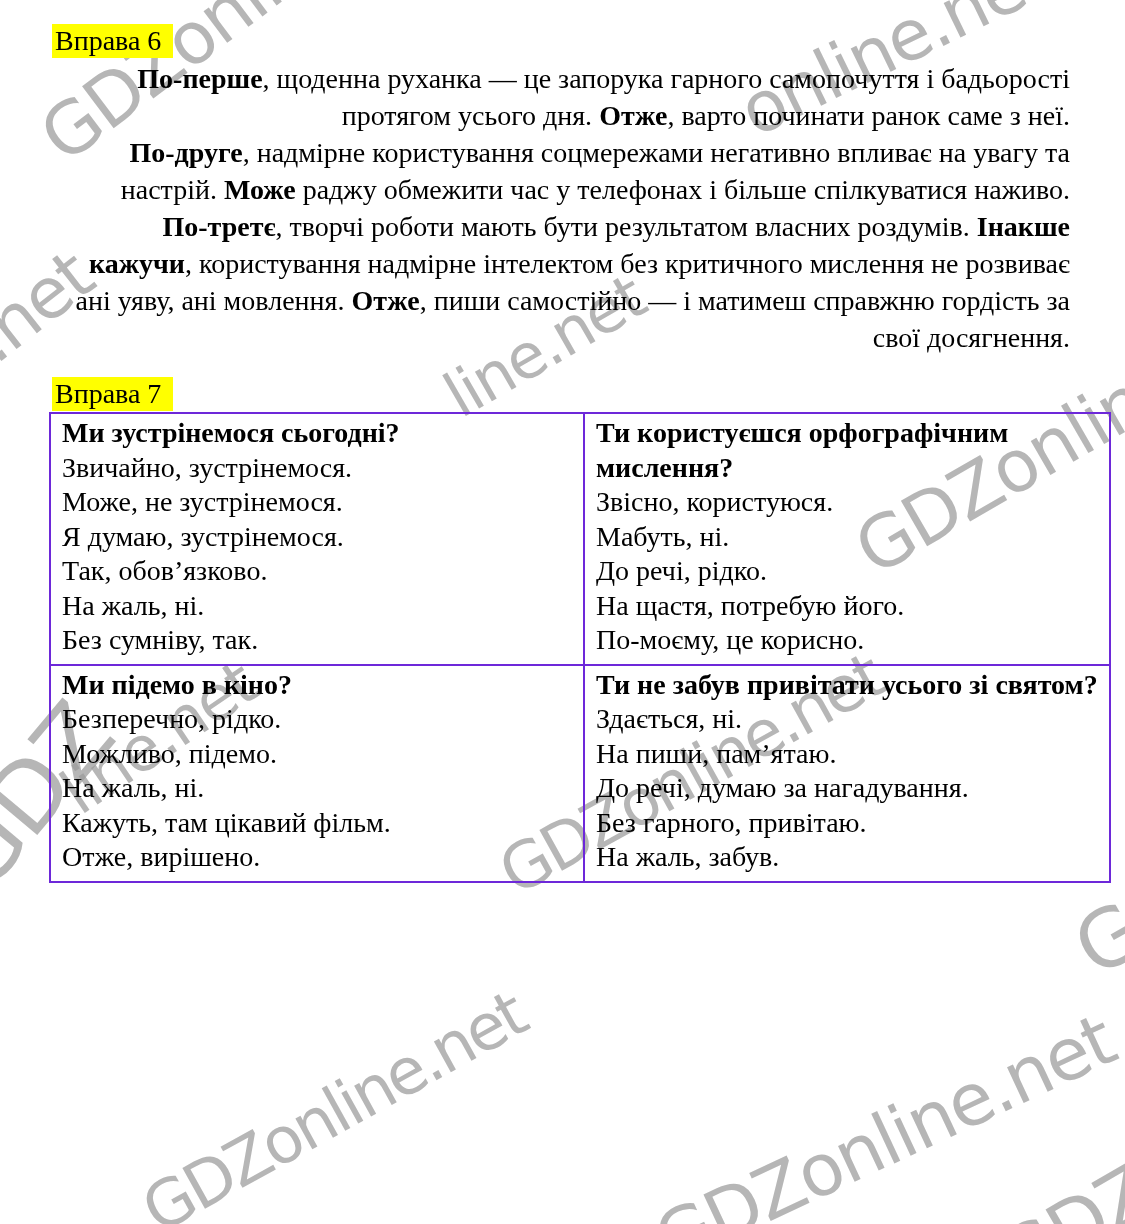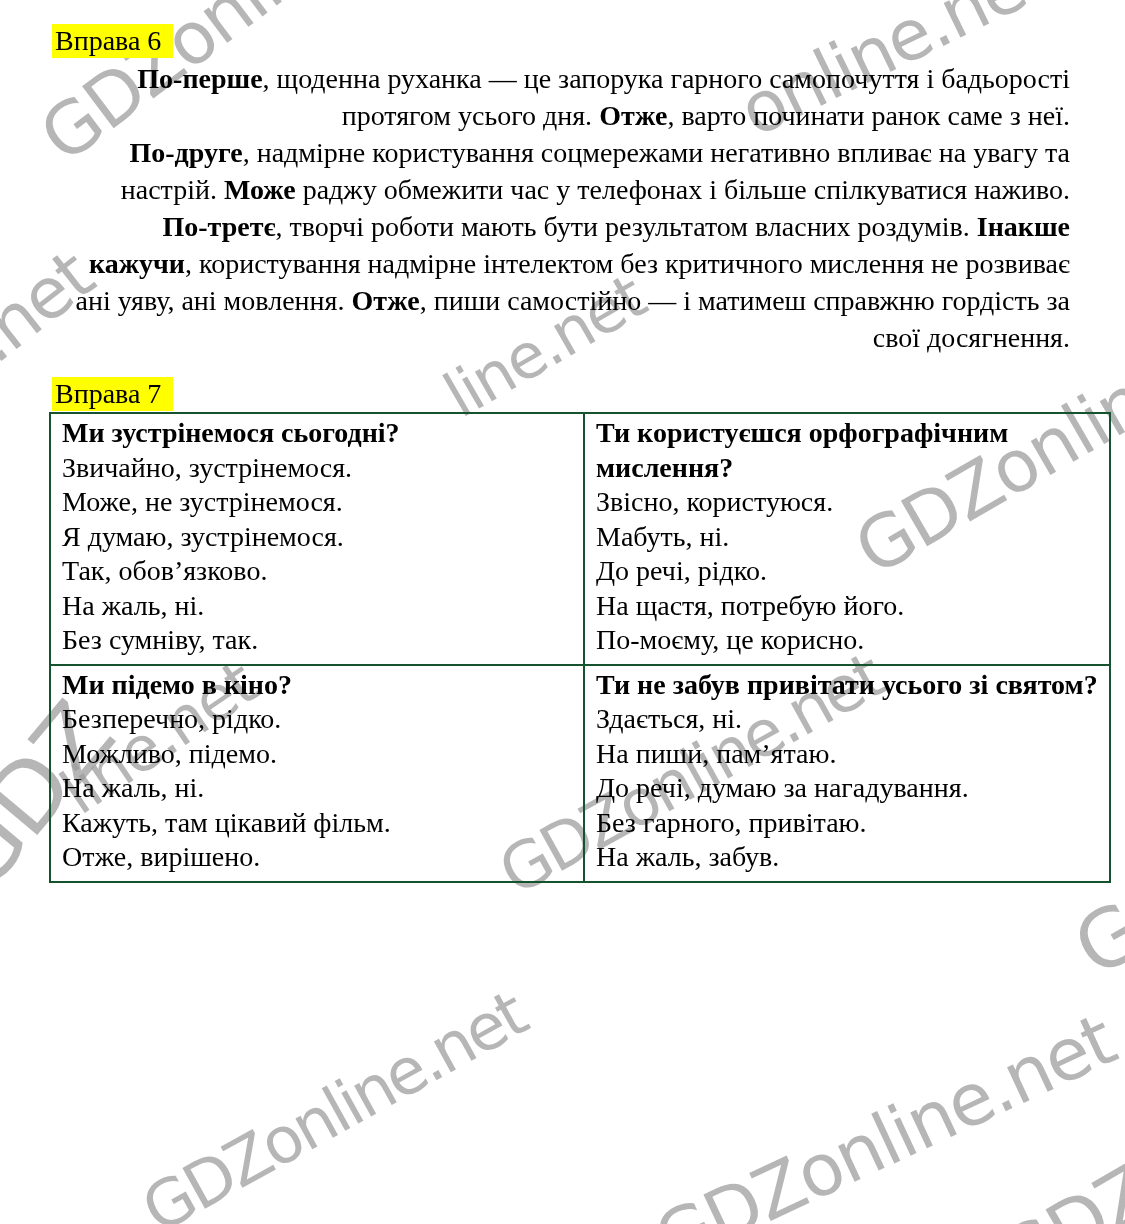--- a/index.html
+++ b/index.html
@@ -20,21 +20,21 @@
   }
   .paras{margin-top:2px;text-align:right;}
   .para{font-size:28px;line-height:37px;}
   .para b{font-weight:bold;}
   .t7{margin-top:21px;}
   table.ans{
     border-collapse:collapse;margin-left:-6px;margin-top:1px;
     table-layout:fixed;width:1022px;
   }
   table.ans td{
-    border:2px solid #14532d;vertical-align:top;
+    border:2px solid #6d28d9;vertical-align:top;
     padding:2px 8px 6px 11px;
     font-size:28px;line-height:34.5px;
     background:transparent;
   }
   td.col-l{width:513px;}
   td.col-r{width:505px;}
   .q{font-weight:bold;}
 </style>
 </head>
 <body>

